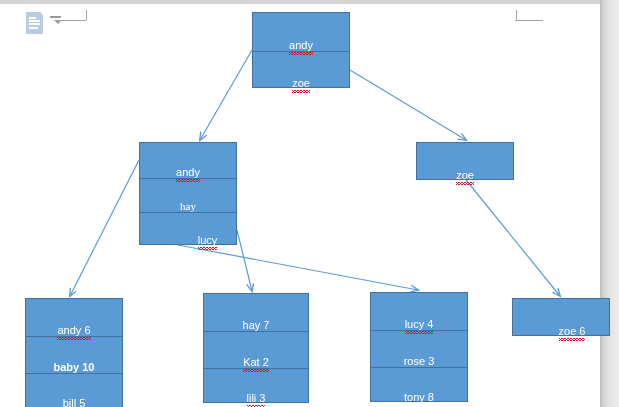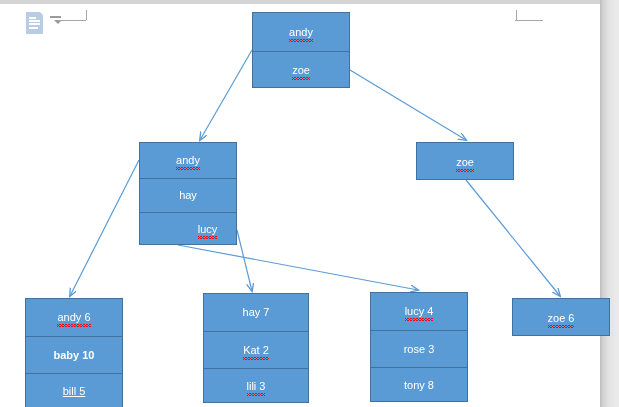--- a/index.html
+++ b/index.html
@@ -133,21 +133,21 @@
     border: 1px solid #41719c;
     background: #5b9bd5;
   }
   .cell {
     box-sizing: border-box;
     width: 100%;
     color: #ffffff;
     font-size: 11px;
     line-height: 1;
     display: flex;
-    align-items: center;
+    align-items: flex-end;
     justify-content: center;
     position: relative;
   }
   .cell + .cell {
     border-top: 1px solid #41719c;
   }
   .cell .txt {
     position: relative;
     display: inline-block;
     white-space: nowrap;
@@ -212,21 +212,21 @@
               <span class="txt misspelled" style="color: rgb(255, 255, 255);">andy</span>
             </div>
             <div class="cell" style="height: 38px; border-top-color: rgb(65, 113, 156);">
               <span class="txt misspelled" style="color: rgb(255, 255, 255);">zoe</span>
             </div>
           </div>
           <div class="node" style="left: 139px; top: 138px; width: 98px; height: 103px; background: rgb(91, 155, 213); border-color: rgb(65, 113, 156);">
             <div class="cell" style="height: 35px; border-top-color: rgb(65, 113, 156);">
               <span class="txt misspelled" style="color: rgb(255, 255, 255);">andy</span>
             </div>
-            <div class="cell" style="height: 34px; border-top-color: rgb(65, 113, 156);">
+            <div class="cell" style="height: 34px; border-top-color: rgb(65, 113, 156); font-family: Liberation Serif, serif;">
               <span class="txt" style="color: rgb(255, 255, 255);">hay</span>
             </div>
             <div class="cell" style="height: 34px; border-top-color: rgb(65, 113, 156); padding-left: 39px;">
               <span class="txt misspelled" style="color: rgb(255, 255, 255);">lucy</span>
             </div>
           </div>
           <div class="node" style="left: 416px; top: 138px; width: 98px; height: 38px; background: rgb(91, 155, 213); border-color: rgb(65, 113, 156);">
             <div class="cell" style="height: 38px; border-top-color: rgb(65, 113, 156);">
               <span class="txt misspelled" style="color: rgb(255, 255, 255);">zoe</span>
             </div>
@@ -258,21 +258,21 @@
               <span class="txt misspelled" style="color: rgb(255, 255, 255);">lucy 4</span>
             </div>
             <div class="cell" style="height: 37px; border-top-color: rgb(65, 113, 156);">
               <span class="txt" style="color: rgb(255, 255, 255);">rose 3</span>
             </div>
             <div class="cell" style="height: 36px; border-top-color: rgb(65, 113, 156);">
               <span class="txt" style="color: rgb(255, 255, 255);">tony 8</span>
             </div>
           </div>
           <div class="node" style="left: 512px; top: 294px; width: 98px; height: 38px; background: rgb(91, 155, 213); border-color: rgb(65, 113, 156);">
-            <div class="cell" style="height: 38px; border-top-color: rgb(65, 113, 156);">
+            <div class="cell" style="height: 38px; border-top-color: rgb(65, 113, 156); margin-left: 11px;">
               <span class="txt misspelled" style="color: rgb(255, 255, 255);">zoe 6</span>
             </div>
           </div>
         </div>
     </div>
 
   </div>
 </div>
 
 </body></html>

